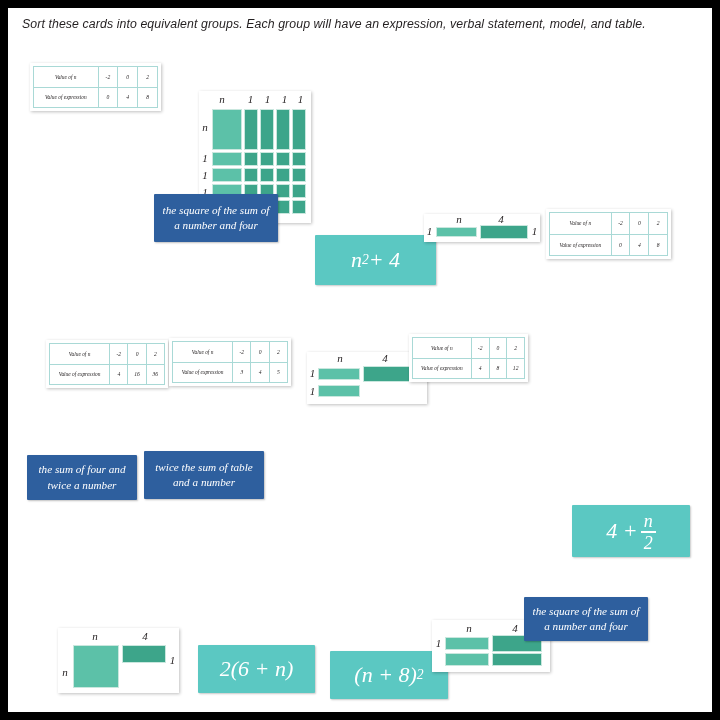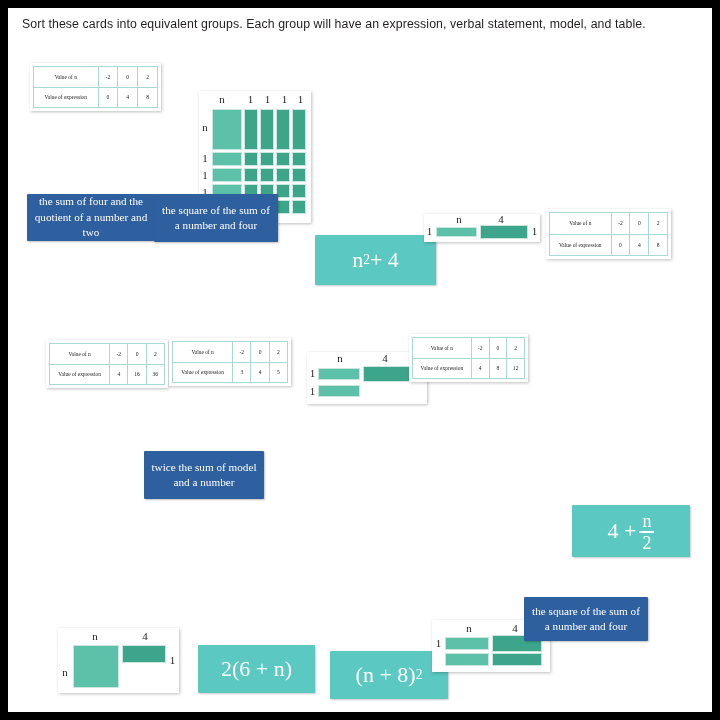--- a/index.html
+++ b/index.html
@@ -14,20 +14,21 @@
     font-family: "Liberation Serif", serif;
   }
   #canvas {
     position: absolute;
     left: 8px;
     top: 8px;
     width: 704px;
     height: 704px;
     background: #ffffff;
     overflow: hidden;
+    font-style: italic;
   }
   .instruction {
     position: absolute;
     left: 14px;
     top: 9px;
     width: 680px;
     font-family: "Liberation Sans", sans-serif;
     font-size: 12.3px;
     color: #231f20;
     letter-spacing: 0.1px;
@@ -207,21 +208,20 @@
     <div class="blk dark" style="left:61px; top:93px; width:14px; height:14px;"></div>
     <div class="blk dark" style="left:77px; top:93px; width:14px; height:14px;"></div>
     <div class="blk dark" style="left:93px; top:93px; width:14px; height:14px;"></div>
     <div class="blk dark" style="left:45px; top:109px; width:14px; height:14px;"></div>
     <div class="blk dark" style="left:61px; top:109px; width:14px; height:14px;"></div>
     <div class="blk dark" style="left:77px; top:109px; width:14px; height:14px;"></div>
     <div class="blk dark" style="left:93px; top:109px; width:14px; height:14px;"></div>
   </div>
 
 
-  <div class="card verbal" style="left:19px; top:186px; width:128px; height:47px;">the sum of four and the quotient of a number and two</div>
 
   <div class="card verbal" style="left:146px; top:186px; width:124px; height:48px; z-index:1;">the square of the sum of a number and four</div>
 
   <div class="card expr" style="left:307px; top:227px; width:121px; height:50px;">
     <span>n</span>
       <sup>2</sup>
       <span> + 4</span>
   </div>
 
   <div class="card modelcard" style="left:416px; top:206px; width:116px; height:28px;">
@@ -313,22 +313,23 @@
       <tr>
         <td class="lbl">Value of expression</td>
         <td>4</td>
         <td>8</td>
         <td>12</td>
       </tr>
     </tbody>
       </table>
   </div>
 
-
-  <div class="card verbal" style="left:136px; top:443px; width:120px; height:48px;">twice the sum of model and a number</div>
+  <div class="card verbal" style="left:19px; top:447px; width:110px; height:45px;">the sum of four and twice a number</div>
+
+  <div class="card verbal" style="left:136px; top:443px; width:120px; height:48px;">twice the sum of table and a number</div>
 
   <div class="card expr" style="left:564px; top:497px; width:118px; height:52px;">
     <span>4 + </span>
       <span class="frac">
         <span class="num">n</span>
         <span class="bar"></span>
         <span class="den">2</span>
       </span>
   </div>
 

